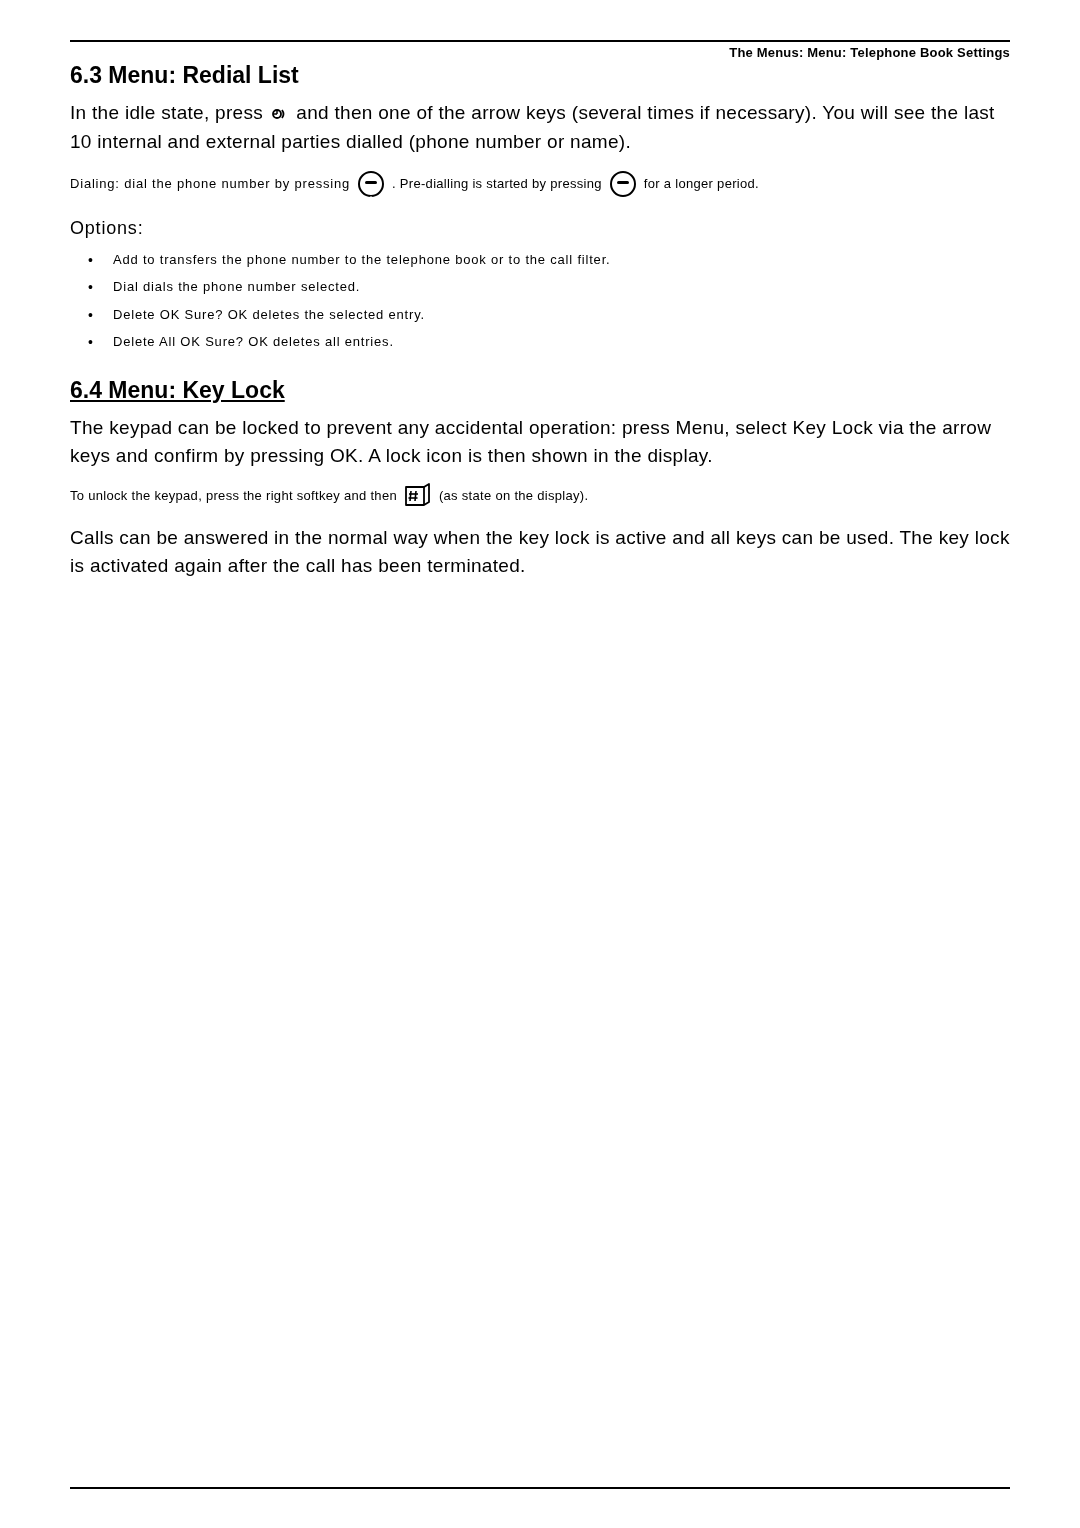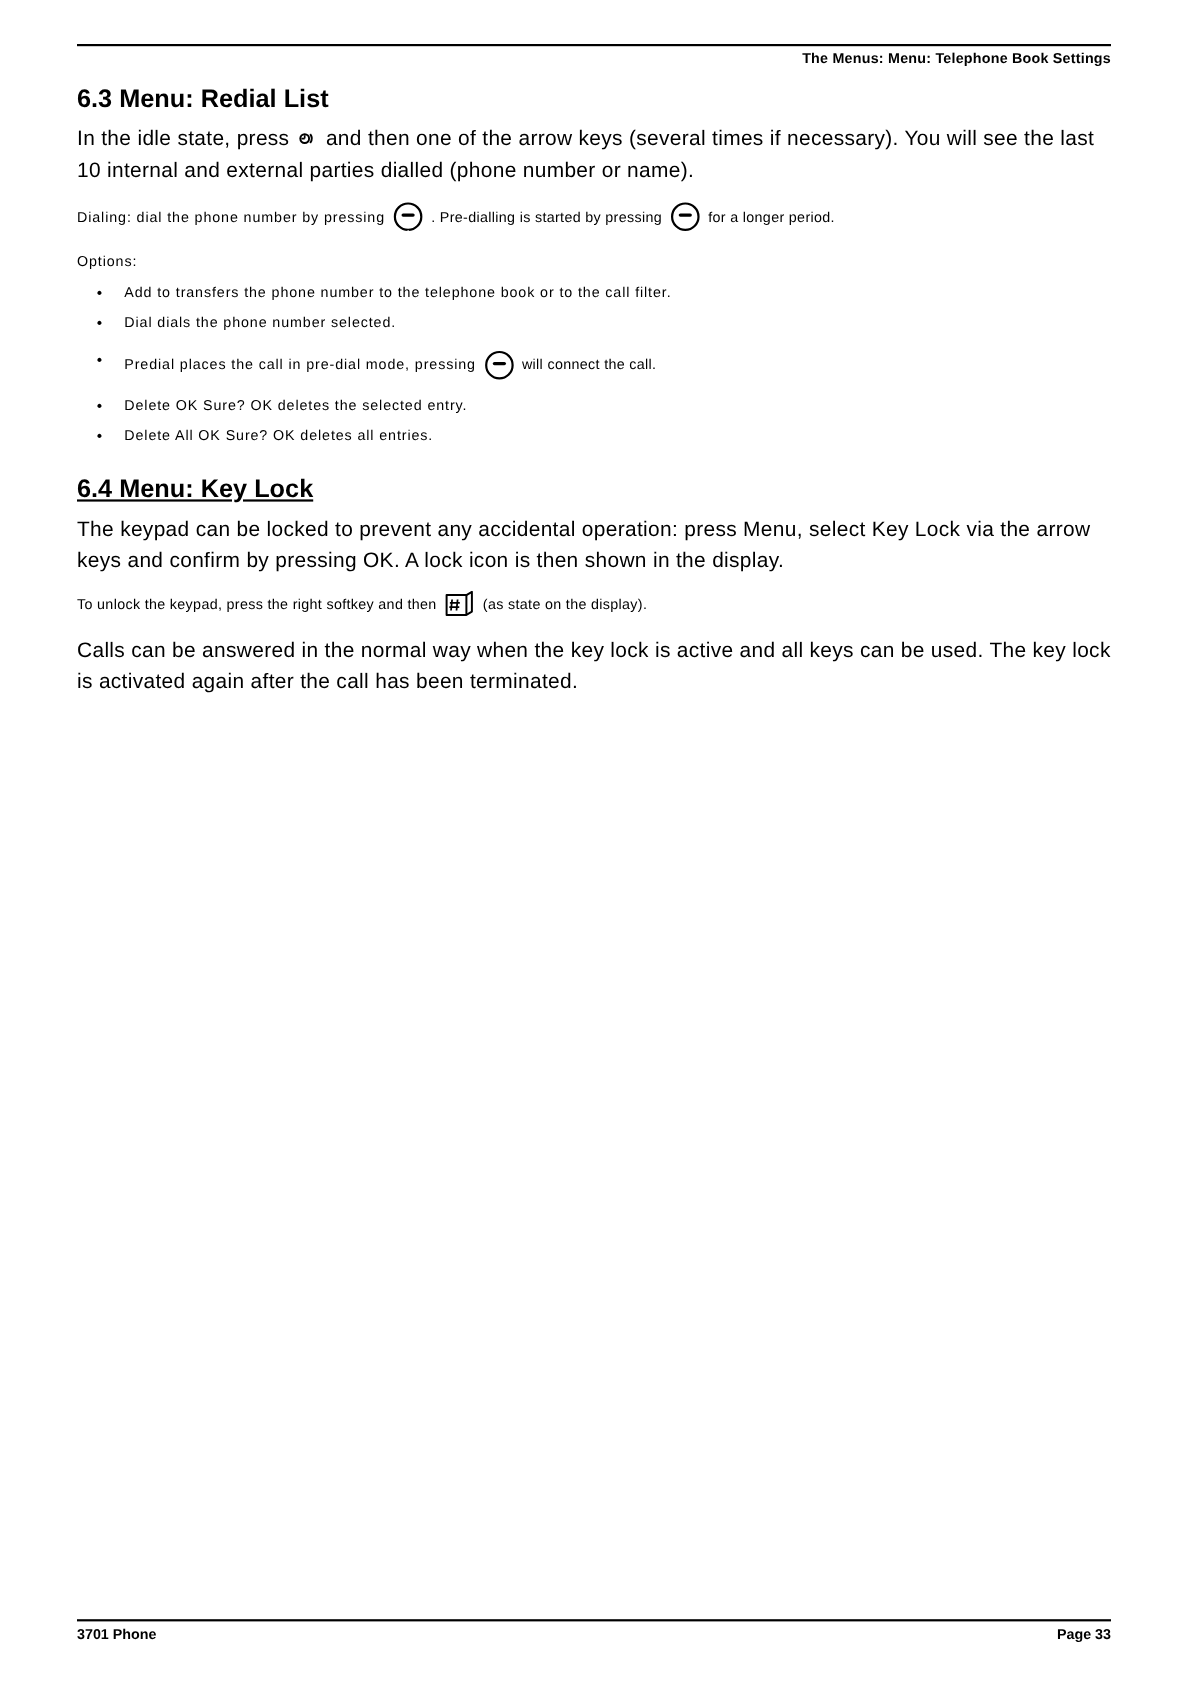--- a/index.html
+++ b/index.html
@@ -18,38 +18,38 @@
     }
     .header-line {
       border-top: 2px solid #000;
       margin-bottom: 3px;
     }
     .header-text {
       text-align: right;
       font-size: 13px;
       font-weight: bold;
       letter-spacing: 0.2px;
-      margin-bottom: 16px;
+      margin-bottom: 2px;
     }
     h2 {
       font-size: 23px;
       font-weight: bold;
       margin-bottom: 10px;
     }
     p {
       font-size: 19px;
       line-height: 1.5;
       margin-bottom: 12px;
       letter-spacing: 0.3px;
     }
     p.para {
       margin-top: 15px;
     }
     .options-label {
-      font-size: 13px;
+      font-size: 18px;
       letter-spacing: 1px;
       margin-bottom: 8px;
       margin-top: 16px;
     }
     ul {
       list-style: none;
       margin-left: 18px;
       margin-bottom: 18px;
     }
     li {
@@ -156,30 +156,20 @@
 
 <p class="options-label letter-sp">Options:</p>
 
 <ul>
   <li>
     <span class="letter-sp">Add to transfers the phone number to the telephone book or to the call filter.</span>
   </li>
   <li>
     <span class="letter-sp">Dial dials the phone number selected.</span>
   </li>
-  <li class="with-icon">
-    <span class="letter-sp">Predial places the call in pre-dial mode, pressing</span>
-    <span class="inline-icon">
-      <svg width="30" height="30" viewBox="0 0 30 30">
-        <circle cx="15" cy="15" r="12" fill="none" stroke="#000" stroke-width="2"></circle>
-        <rect x="9" y="12" width="12" height="3" rx="1.5" fill="#000"></rect>
-      </svg>
-    </span>
-    <span>will connect the call.</span>
-  </li>
   <li>
     <span class="letter-sp">Delete OK Sure? OK deletes the selected entry.</span>
   </li>
   <li>
     <span class="letter-sp">Delete All OK Sure? OK deletes all entries.</span>
   </li>
 </ul>
 
 <h2 class="section-spacer">6.4 Menu: Key Lock</h2>
 
@@ -197,17 +187,13 @@
       <line x1="5.5" y1="15" x2="14.5" y2="15" stroke="#000" stroke-width="1.6"></line>
     </svg>
   </span>
   <span>(as state on the display).</span>
 </div>
 
 <p class="para">Calls can be answered in the normal way when the key lock is active and all keys can be used. The key lock is activated again after the call has been terminated.</p>
 
 <div class="footer">
   <div class="footer-line"></div>
-  <div class="footer-row">
-    <span>3701 Phone</span>
-    <span>Page 33</span>
-  </div>
 </div>
 
 </body></html>

